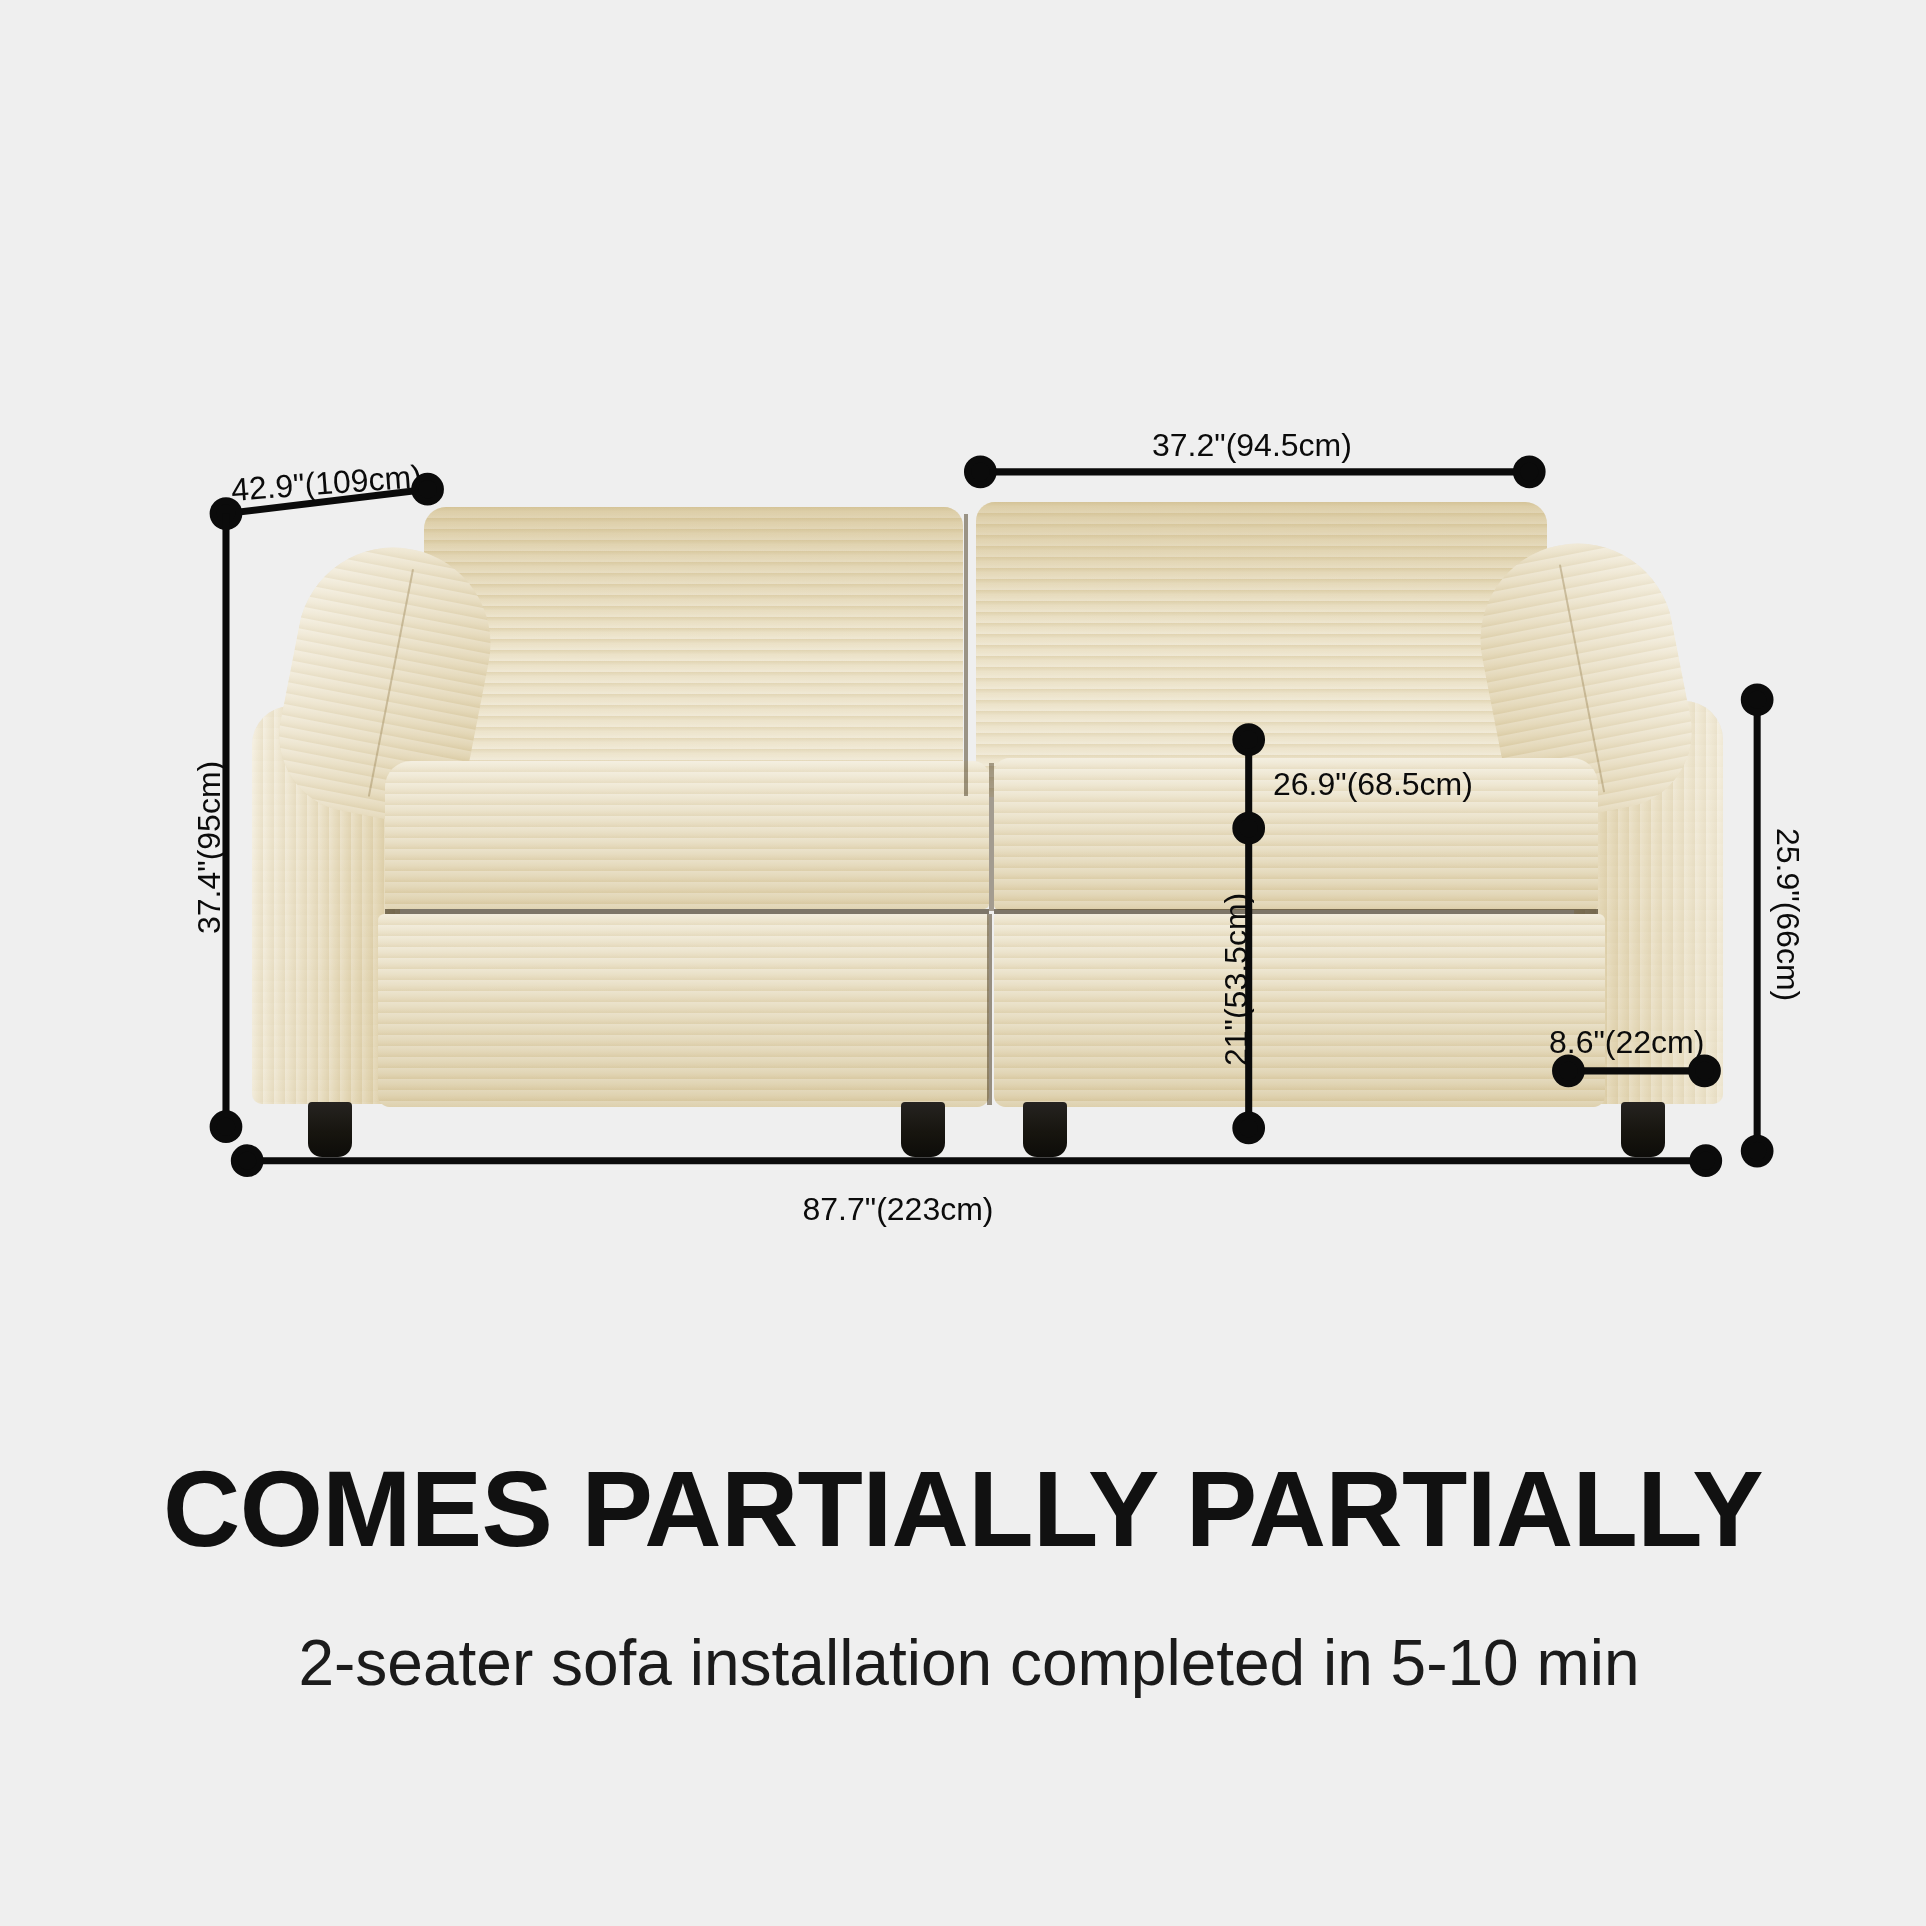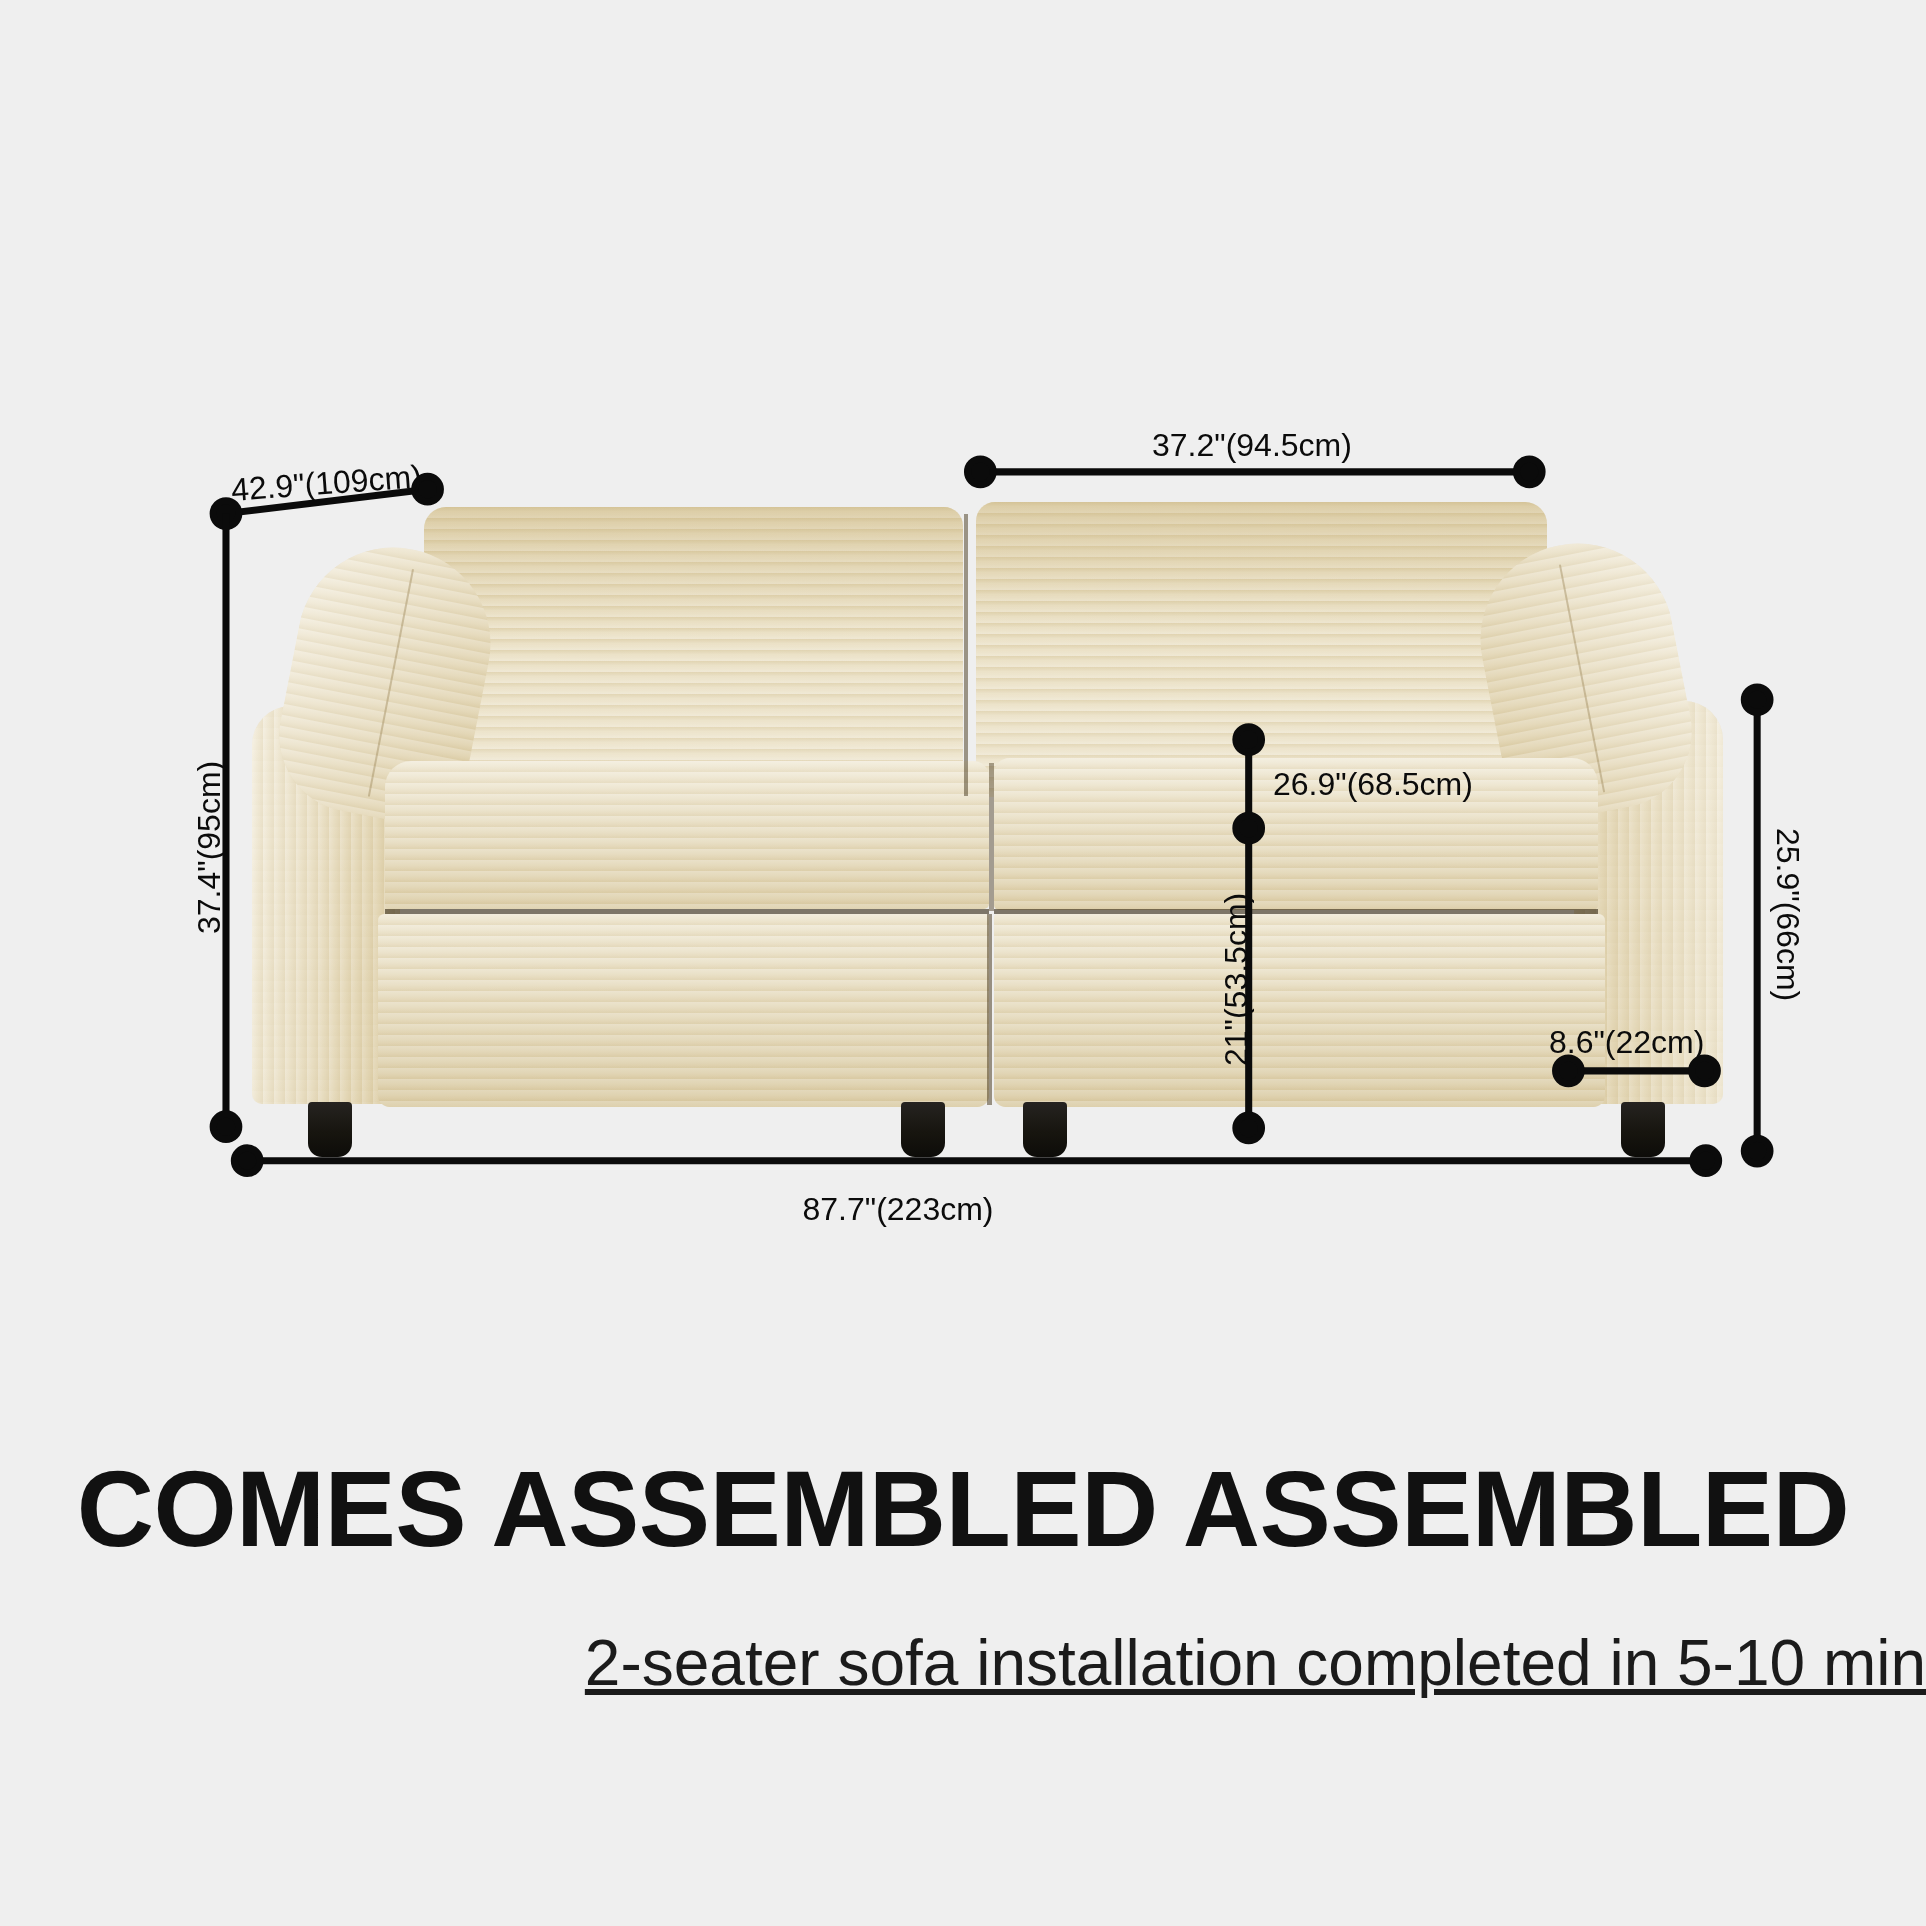--- a/index.html
+++ b/index.html
@@ -18,27 +18,26 @@
     text-align:center;
     font-size:107px;
     font-weight:700;
     letter-spacing:-0.6px;
     color:#111;
     line-height:1;
     white-space:nowrap;
   }
   .subhead{
     position:absolute;left:12px;right:0;top:1631px;
-    text-align:right;
+    text-align:center;
     font-size:64px;
     font-weight:400;
     color:#1b1b1b;
     line-height:1;
     white-space:nowrap;
-    text-decoration:underline;
   }
 
   
   .dim{
     position:absolute;
     color:#0b0b0b;
     font-size:32px;
     font-weight:400;
     white-space:nowrap;
     line-height:1;
@@ -203,17 +202,17 @@
   <div class="dim" style="left:1273px;top:768px;">26.9"(68.5cm)</div>
 
   <div class="dim rot-ccw" style="left:1220px;top:1066px;">21"(53.5cm)</div>
 
   <div class="dim rot-cw" style="left:1804px;top:828px;">25.9"(66cm)</div>
 
   <div class="dim" style="left:1549px;top:1026px;">8.6"(22cm)</div>
 
   <div class="dim" style="left:898px;top:1193px;transform:translateX(-50%);">87.7"(223cm)</div>
 
-  <div class="headline">COMES ASSEMBLED ASSEMBLED</div>
+  <div class="headline">COMES PARTIALLY PARTIALLY</div>
   <div class="subhead">2-seater sofa installation completed in 5-10 min</div>
 
 </div>
 
 
 </body></html>

